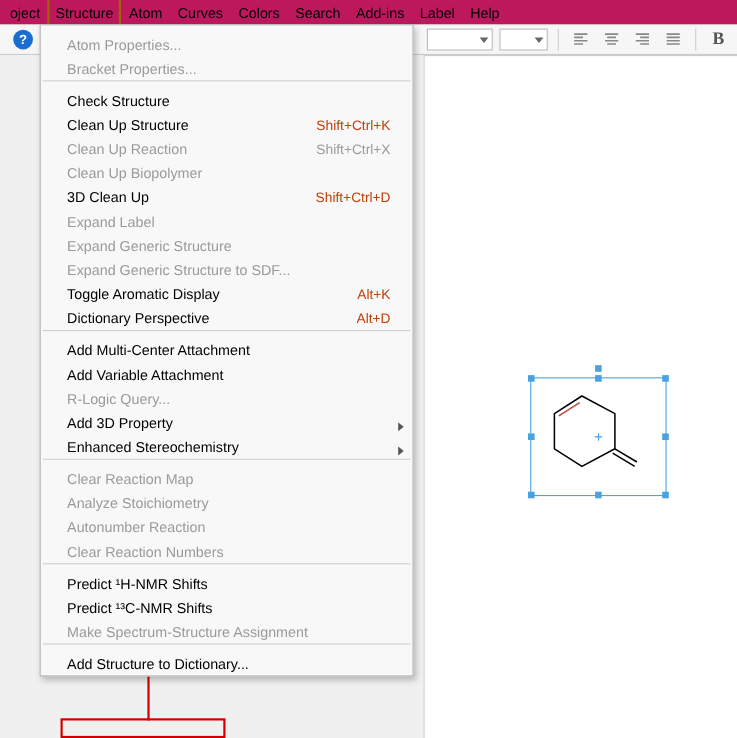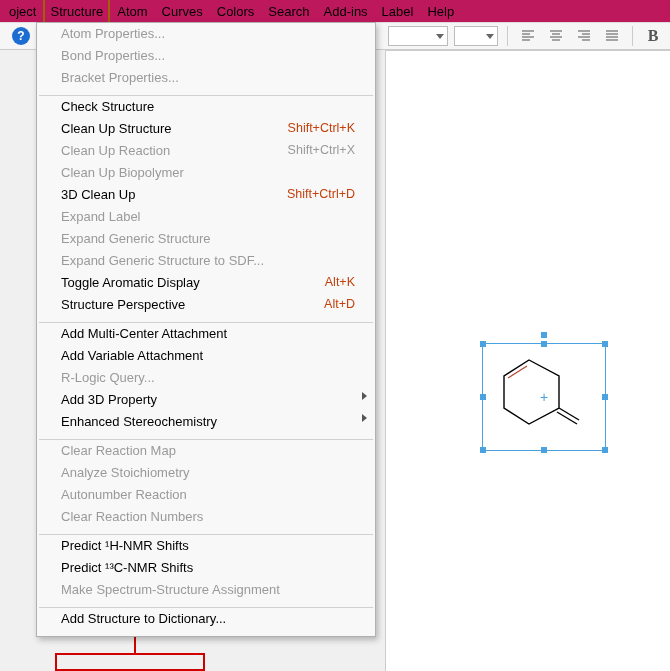--- a/index.html
+++ b/index.html
@@ -128,21 +128,21 @@
     top: 22px;
     width: 340px;
     background: #f8f8f8;
     border: 1px solid #b0b0b0;
     box-shadow: 2px 3px 6px rgba(0,0,0,0.25);
     padding: 3px 0;
     z-index: 10;
   }
   .menu-item {
     display: flex;
-    align-items: flex-start;
+    align-items: flex-end;
     height: 22px;
     padding: 0 20px 0 24px;
     cursor: default;
     position: relative;
   }
   .menu-item .label { flex: 1; white-space: nowrap; }
   .menu-item .shortcut { color: #c2410c; font-size: 12.5px; padding-left: 10px; }
   .menu-item.disabled .label,
   .menu-item.disabled .shortcut { color: #9a9a9a; }
   .menu-item .submenu-arrow {
@@ -263,23 +263,20 @@
       </g>
     </svg>
   </div>
 </div>
 
 <div class="context-menu" id="menu">
     <div class="menu-item disabled">
       <span class="label">Atom Properties...</span>
     </div>
     <div class="menu-item disabled">
-      <span class="label">Bond Properties...</span>
-    </div>
-    <div class="menu-item disabled">
       <span class="label">Bracket Properties...</span>
     </div>
     <div class="menu-sep"></div>
     <div class="menu-item">
       <span class="label">Check Structure</span>
     </div>
     <div class="menu-item">
       <span class="label">Clean Up Structure</span>
       <span class="shortcut">Shift+Ctrl+K</span>
     </div>
@@ -301,21 +298,21 @@
       <span class="label">Expand Generic Structure</span>
     </div>
     <div class="menu-item disabled">
       <span class="label">Expand Generic Structure to SDF...</span>
     </div>
     <div class="menu-item">
       <span class="label">Toggle Aromatic Display</span>
       <span class="shortcut">Alt+K</span>
     </div>
     <div class="menu-item">
-      <span class="label">Structure Perspective</span>
+      <span class="label">Dictionary Perspective</span>
       <span class="shortcut">Alt+D</span>
     </div>
     <div class="menu-sep"></div>
     <div class="menu-item">
       <span class="label">Add Multi-Center Attachment</span>
     </div>
     <div class="menu-item">
       <span class="label">Add Variable Attachment</span>
     </div>
     <div class="menu-item disabled">

